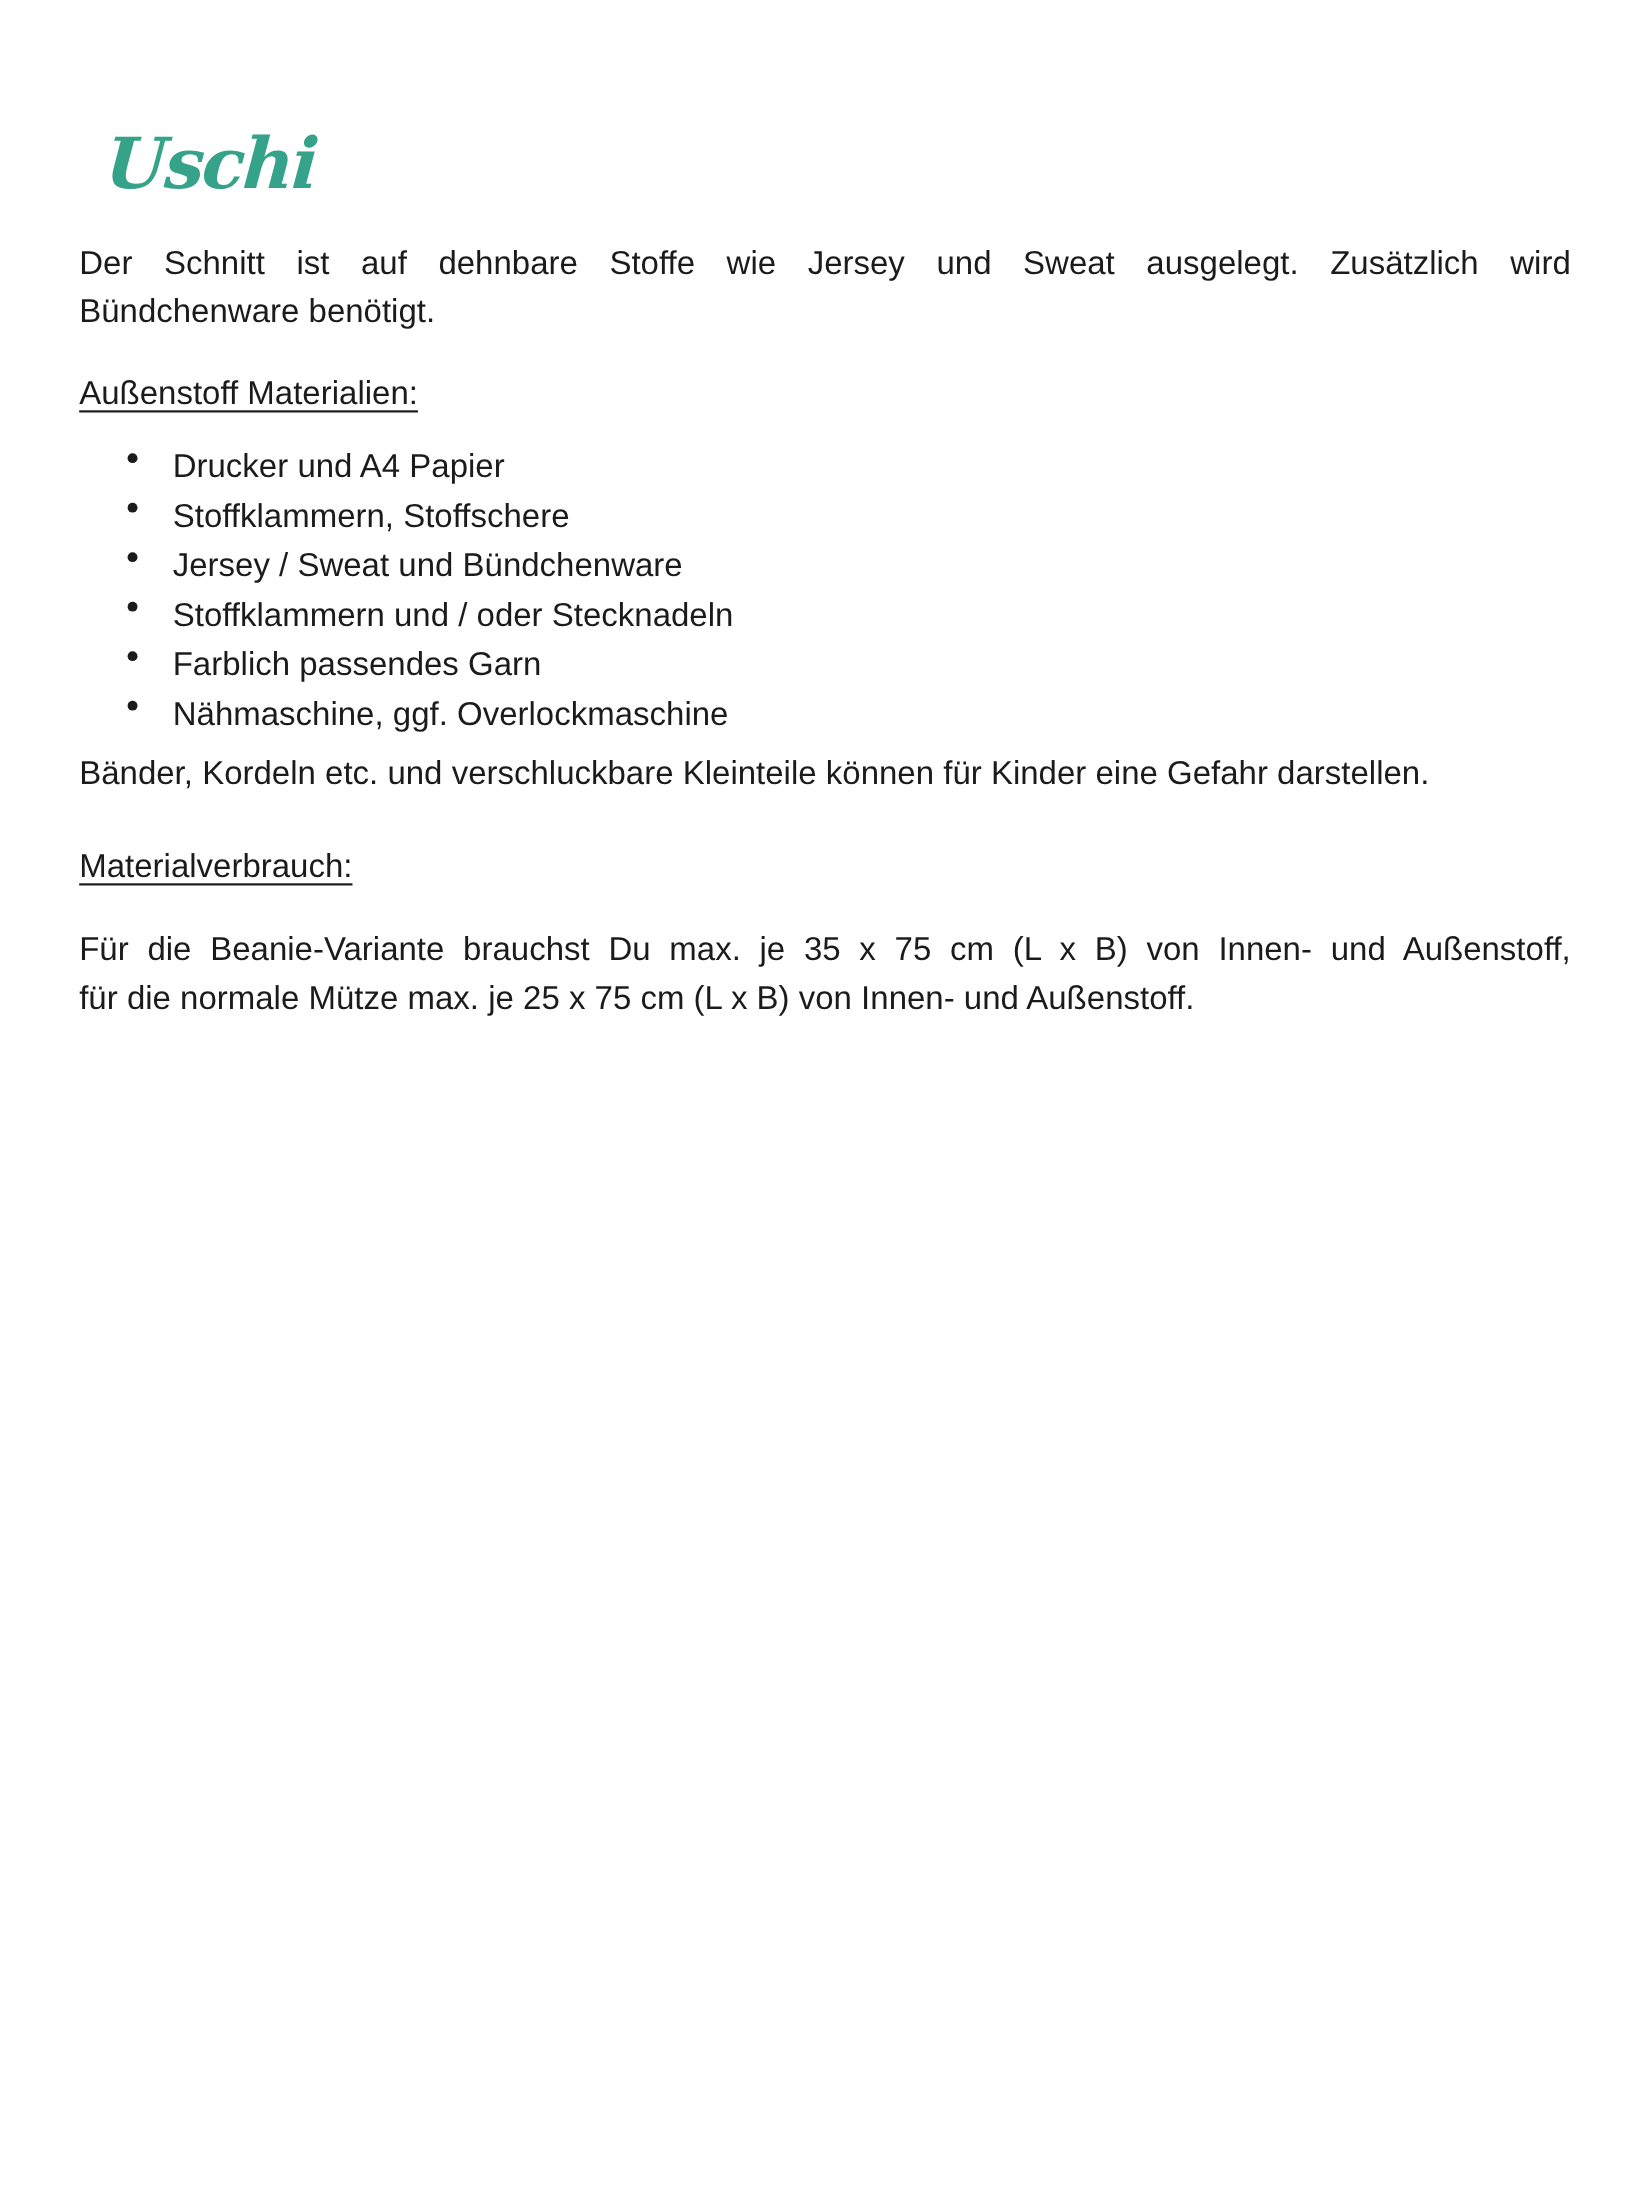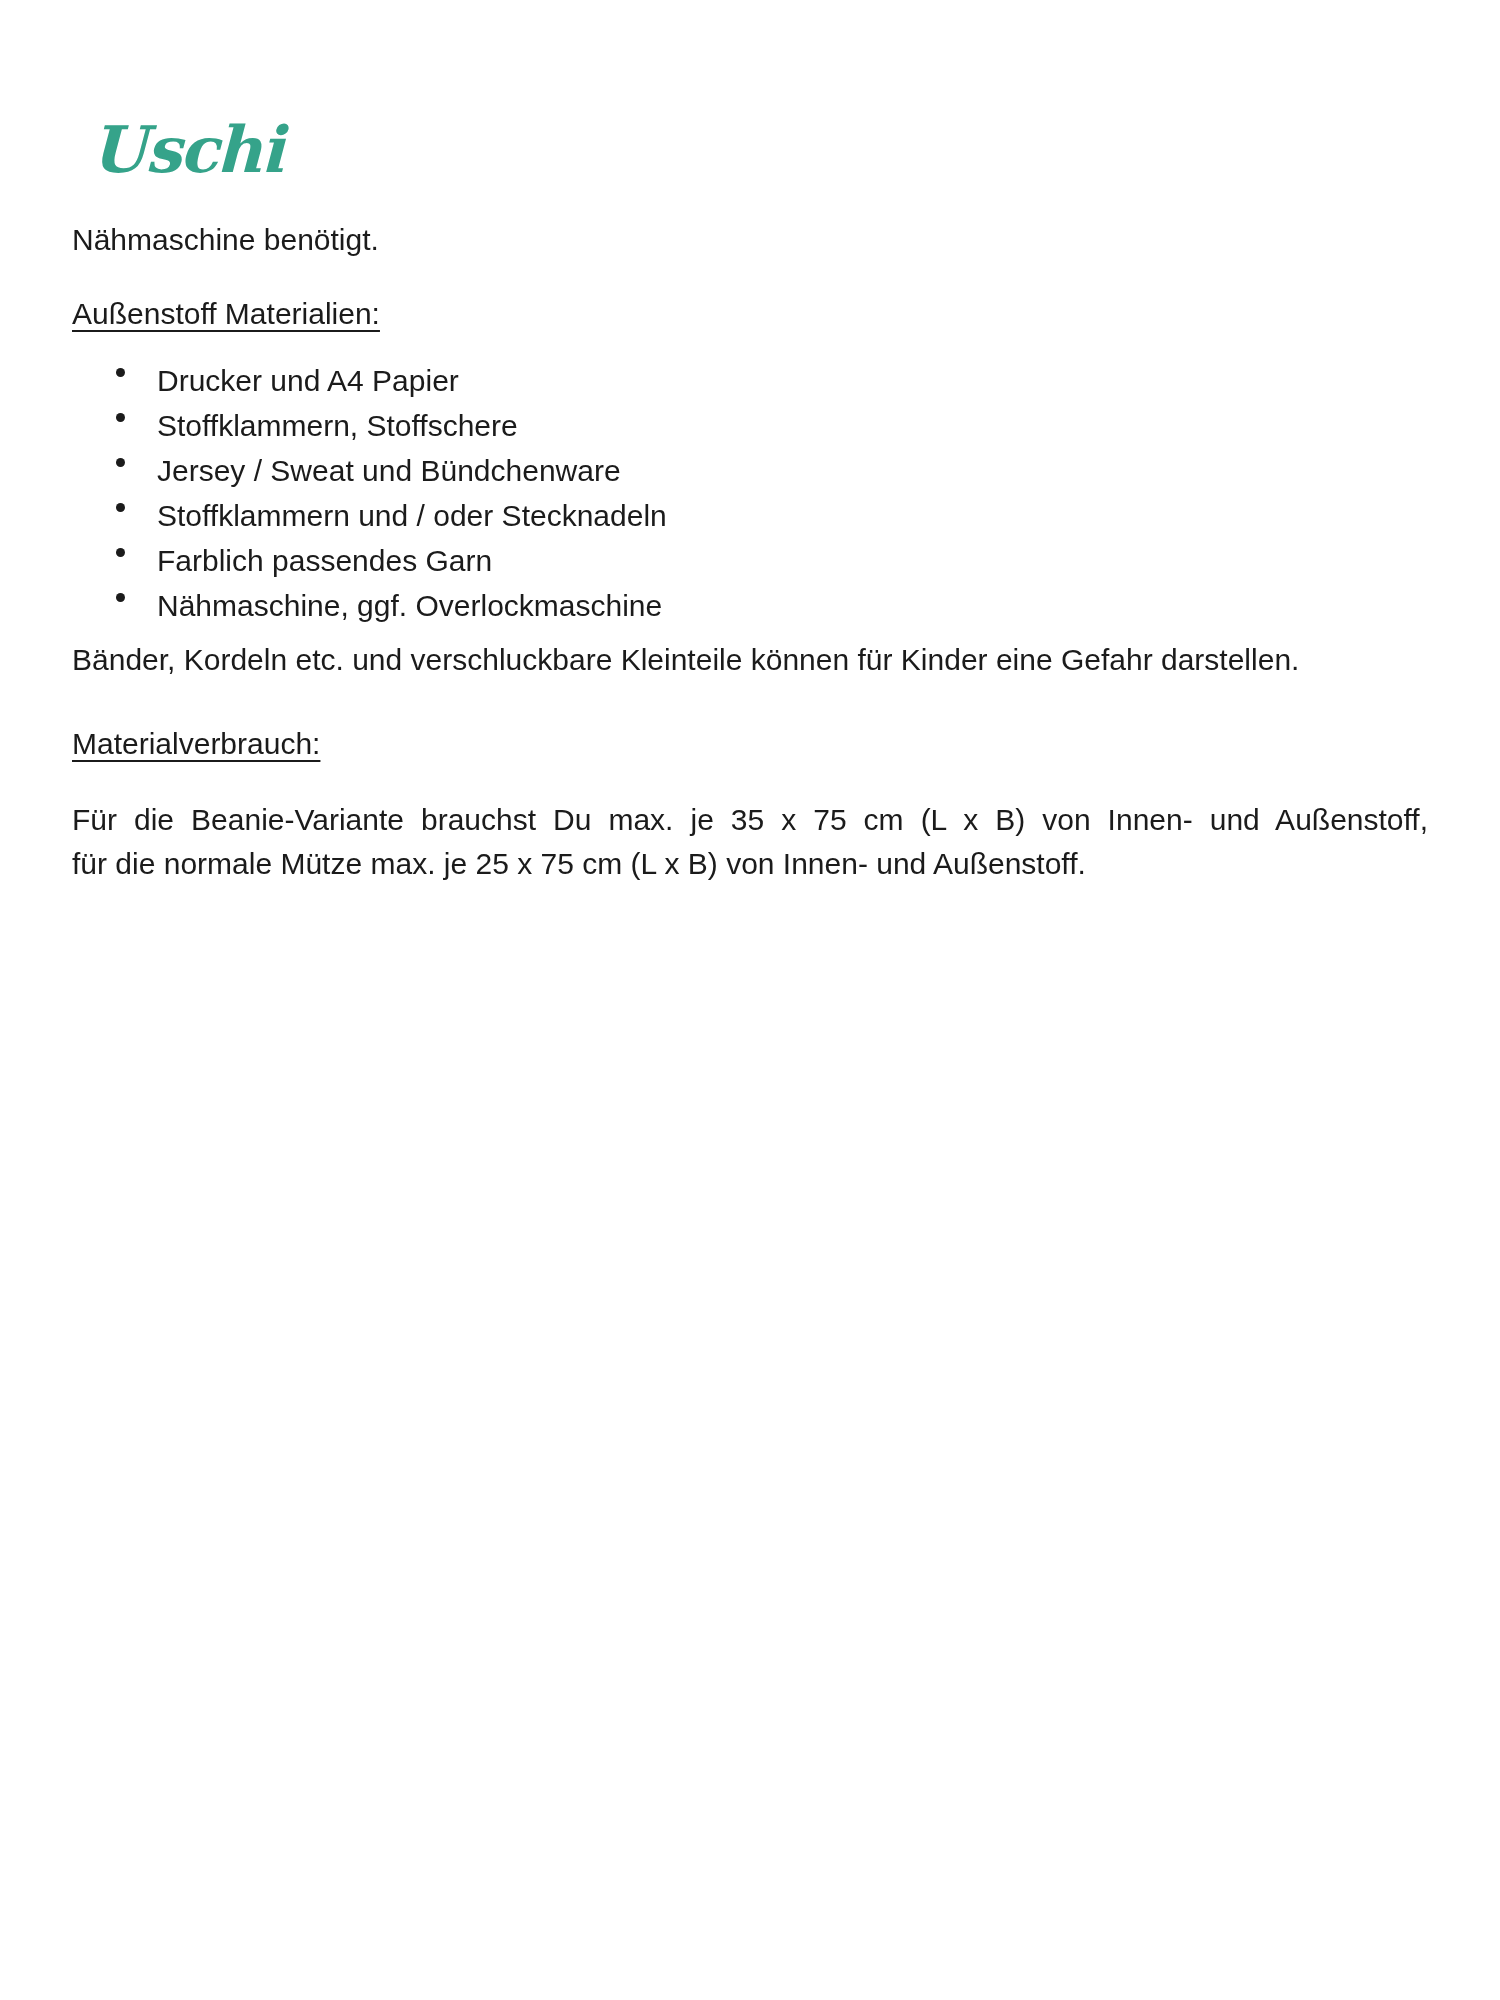--- a/index.html
+++ b/index.html
@@ -85,21 +85,22 @@
 </style>
 </head>
 <body>
 
 <div class="page">
   <div class="content">
 
     <h1 class="title">Uschi</h1>
 
     <p class="para intro">
-      <span class="line">Nähmaschine benötigt.</span>
+      <span class="line justified">Der Schnitt ist auf dehnbare Stoffe wie Jersey und Sweat ausgelegt. Zusätzlich wird</span>
+      <span class="line">Bündchenware benötigt.</span>
     </p>
 
     <h2 class="subhead">Außenstoff Materialien:</h2>
 
     <ul class="bullets">
       <li>
         <span class="dot"></span>
         <span>Drucker und A4 Papier</span>
       </li>
       <li>

